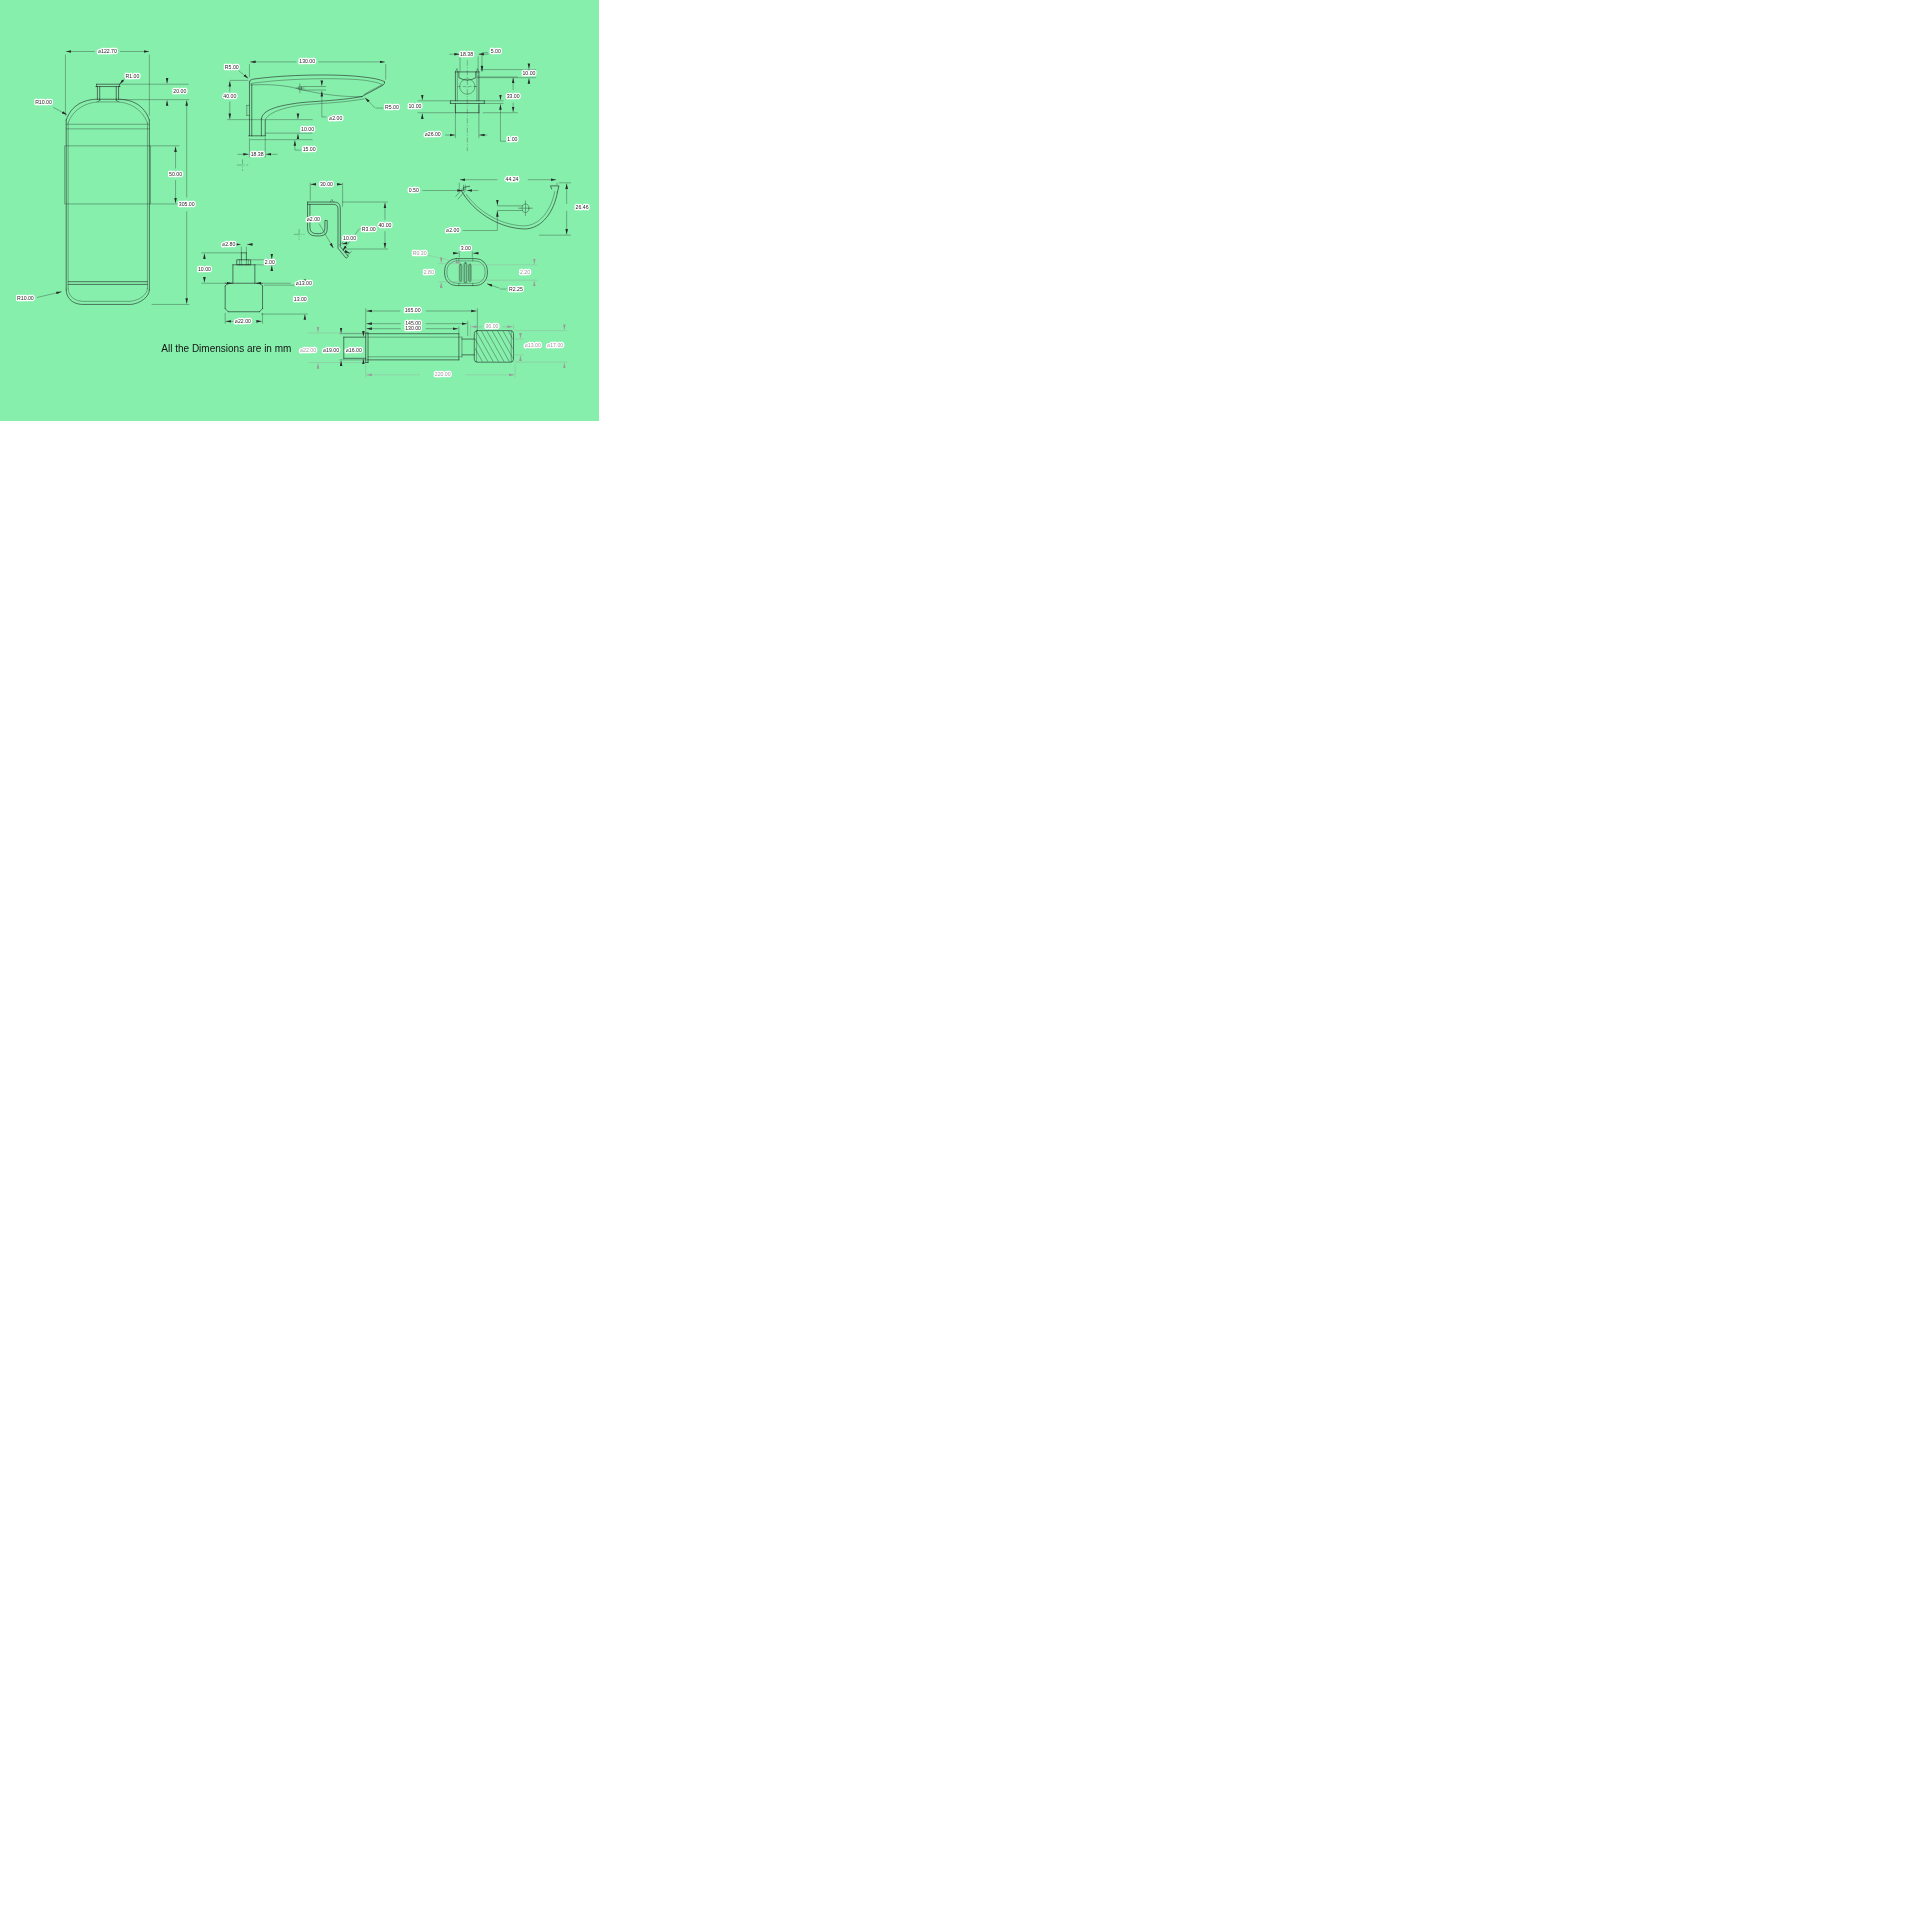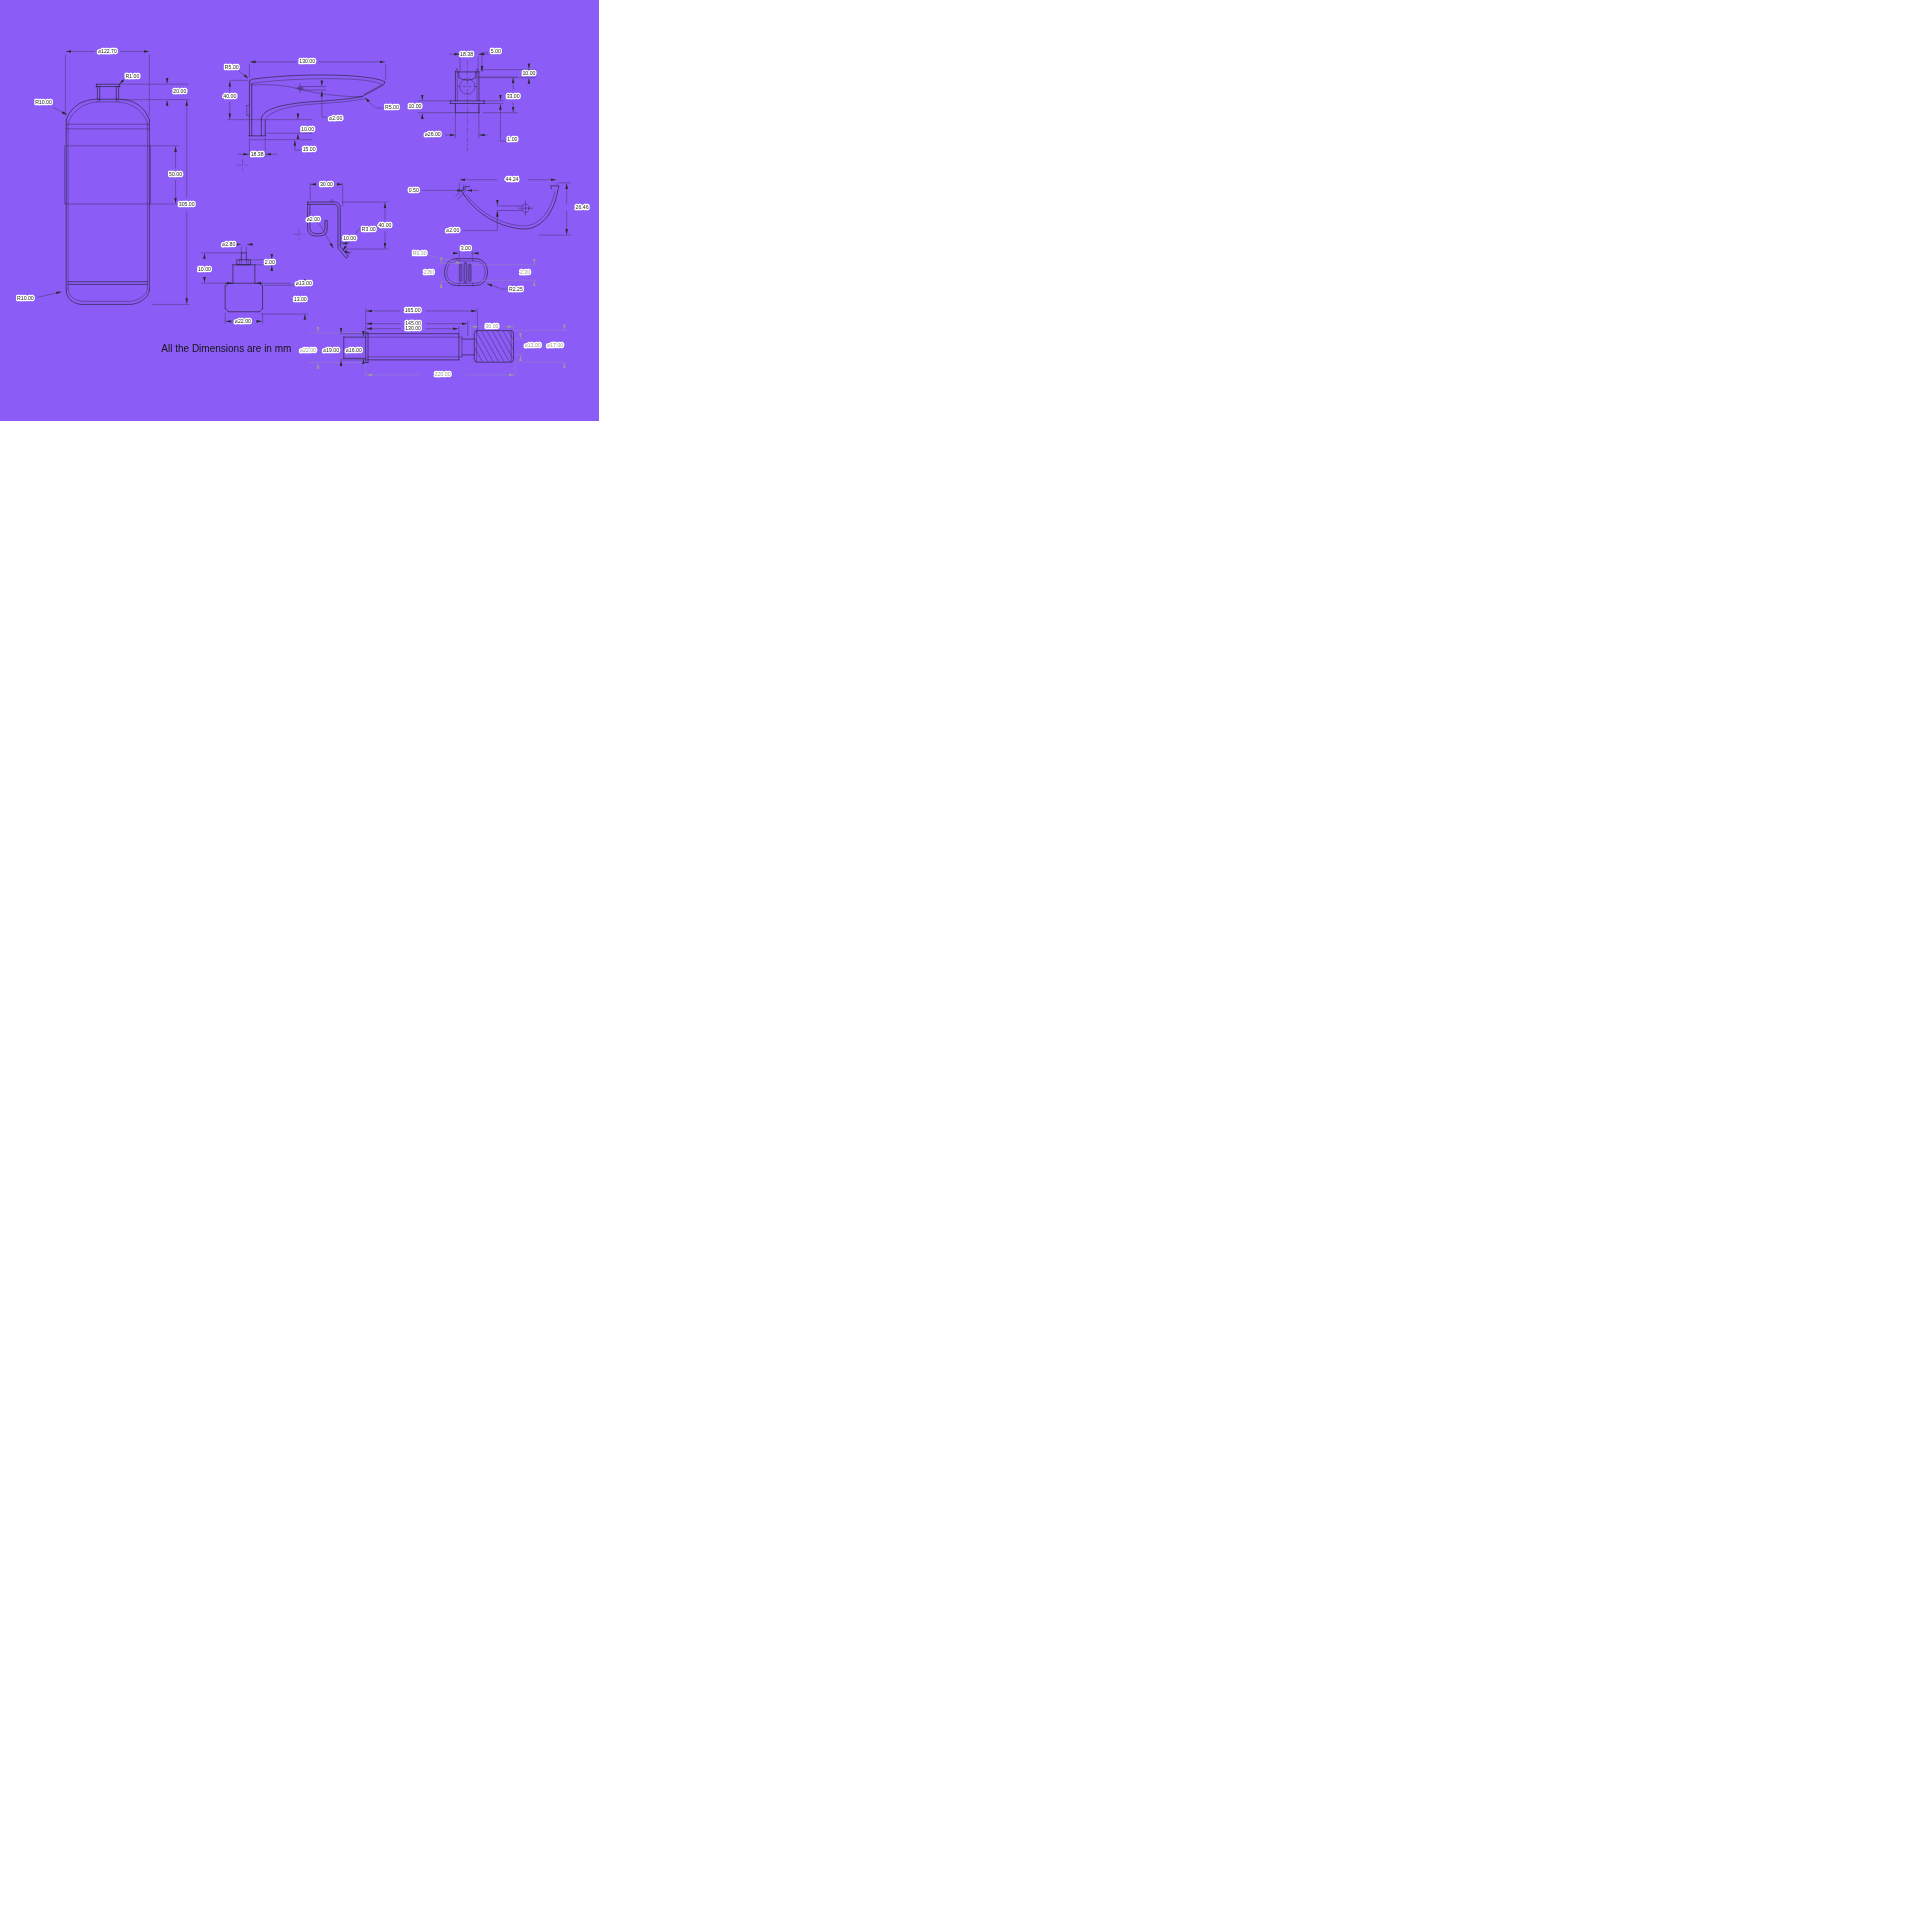--- a/index.html
+++ b/index.html
@@ -1,16 +1,16 @@
 <!DOCTYPE html>
 <html style="font-size:6.2px"><head>
 <meta charset="utf-8">
 <style>
   html,body{margin:0;padding:0;background:#ffffff;}
-  #stage{position:relative;width:599px;height:421px;background:#8b5cf6;overflow:hidden;
+  #stage{position:relative;width:599px;height:421px;background:#86efac;overflow:hidden;
          font-family:"Liberation Sans", sans-serif;}
   svg{position:absolute;left:0;top:0;}
   
   .e{fill:none;stroke:#1b1b1b;stroke-width:1.5;stroke-linejoin:round;stroke-linecap:round;}
   .t{fill:none;stroke:#1b1b1b;stroke-width:0.9;stroke-linecap:round;}
   
   .d{fill:none;stroke:#2a2a2a;stroke-width:0.9;}
   .g{fill:none;stroke:#9b9b9b;stroke-width:0.9;}
   .cl{fill:none;stroke:#2a2a2a;stroke-width:0.8;stroke-dasharray:14 4 3 4;}
   .ch{fill:none;stroke:#2a2a2a;stroke-width:0.8;stroke-dasharray:9 5;}

